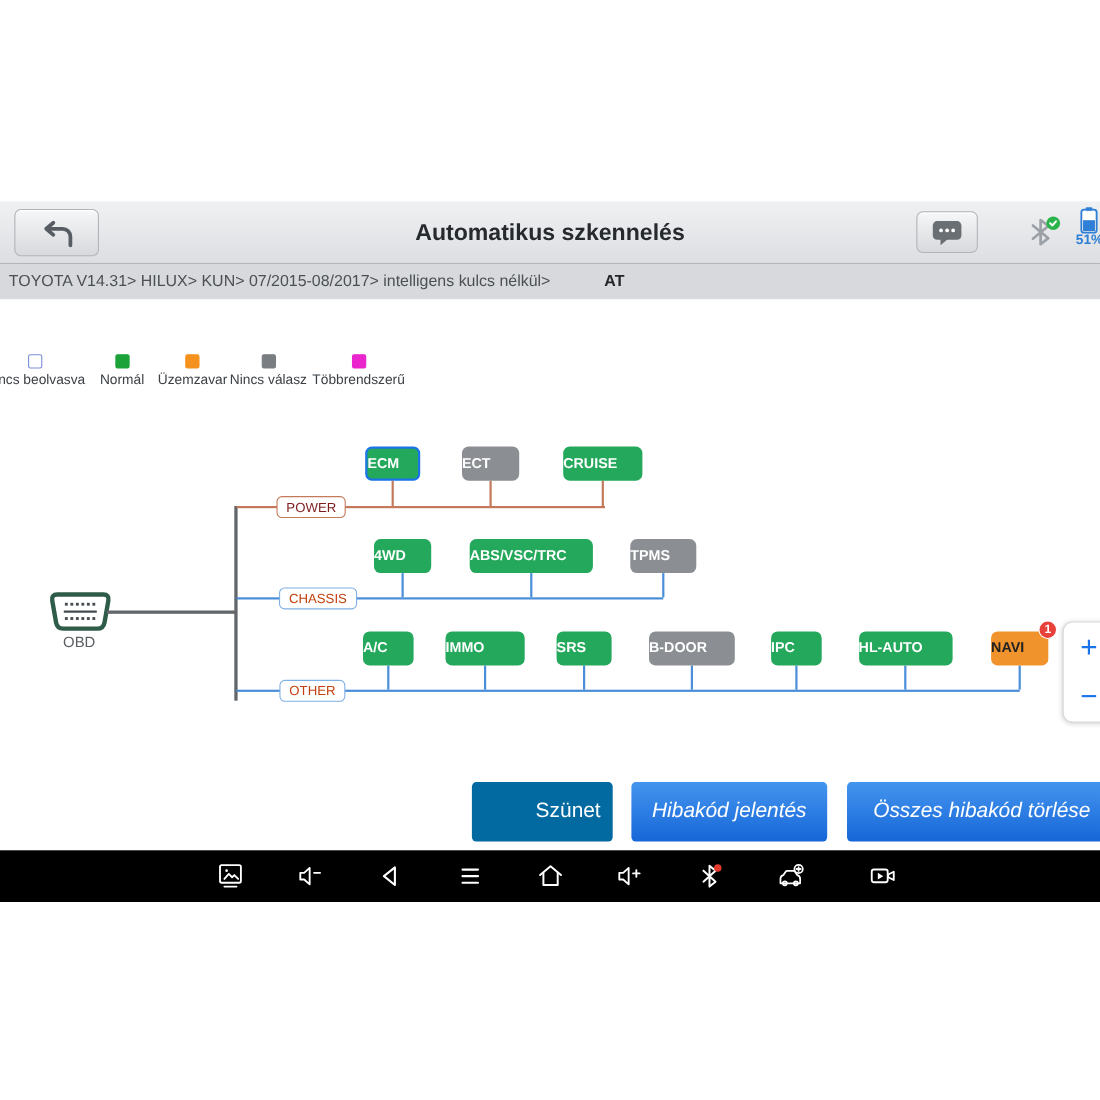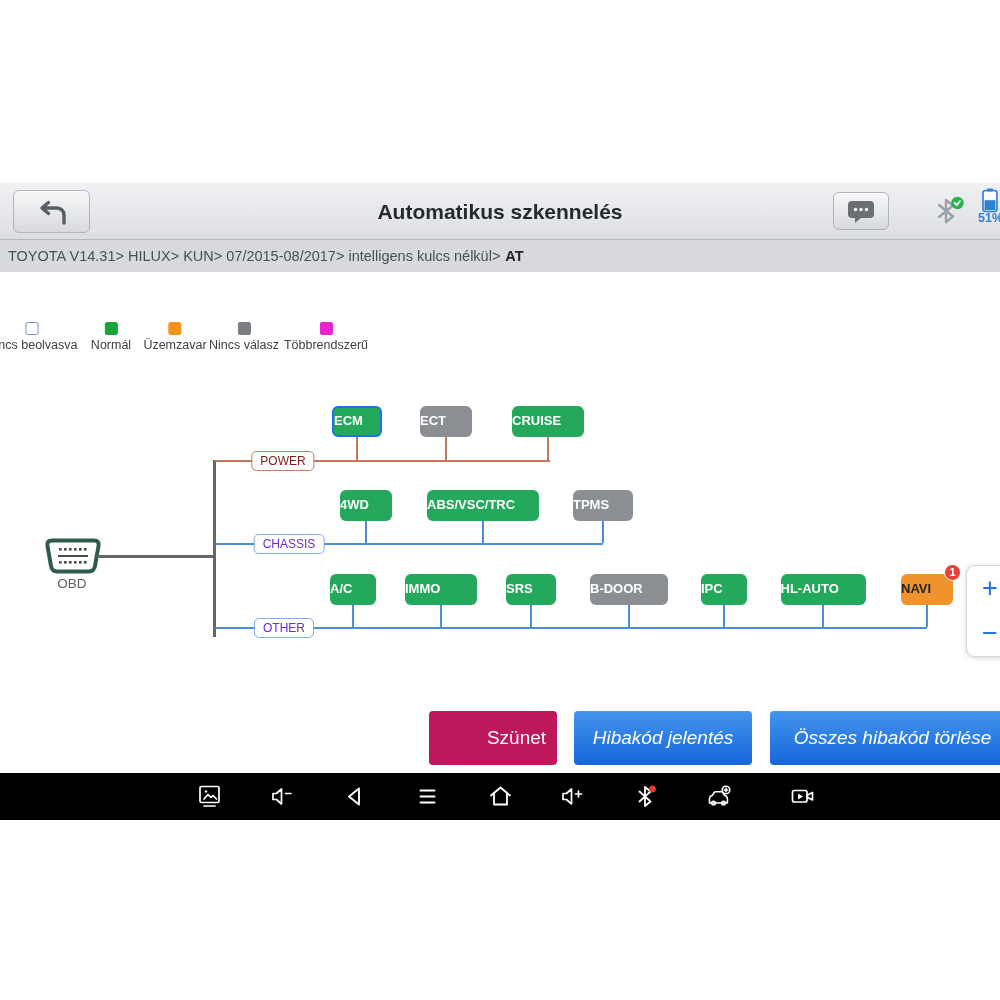--- a/index.html
+++ b/index.html
@@ -16,21 +16,21 @@
   .back-btn { left:13px; top:7px; width:77px; height:43px; }
   .msg-btn  { left:833px; top:9px; width:56px; height:38px; }
   .title { position:absolute; left:0; right:0; top:0; height:57px; display:flex;
     align-items:center; justify-content:center; font-size:21px; font-weight:700; color:#26292d; }
   .bt-status { position:absolute; left:933px; top:12px; }
   .battery { position:absolute; left:981px; top:5px; }
   .battery-text { position:absolute; left:978px; top:28px; font-size:12.5px; font-weight:700; color:#2f7fd6; white-space:nowrap; }
 
   
   .breadcrumb { position:absolute; left:0; top:240px; width:1000px; height:32px; background:#d7d9dc;
-    display:flex; align-items:center; padding-left:8px; font-size:14.5px; color:#4b5055; white-space:nowrap; }
+    display:flex; align-items:center; padding-left:8px; font-size:14.5px; color:#4b5055; white-space:nowrap;gap:44px; }
   .breadcrumb .current { color:#222427; font-weight:700; margin-left:5px; }
 
   
   .tabrow { position:absolute; left:0; top:272px; width:1000px; height:48px; background:#c5ccd5; }
   .tabgroup { position:absolute; left:0; top:0; height:48px; display:flex;
     border:2px solid #1a73e8; border-left:none; border-radius:0 10px 10px 0; overflow:hidden; background:#fff; }
   .tab { width:112px; height:100%; display:flex; align-items:center; justify-content:center;
     font-size:18px; font-weight:700; cursor:pointer; }
   .tab.active { background:#1270e3; color:#ffffff; }
   .tab.inactive { background:#ffffff; color:#1a73e8; }
@@ -50,21 +50,21 @@
   
   .canvas { position:absolute; left:0; top:358px; width:1000px; height:415px; background:#ffffff; }
   .busline { position:absolute; height:2px; }
   .busline.power { background:#c47a5a; }
   .busline.blue  { background:#4a8ed9; }
   .trunk { position:absolute; left:213px; top:102px; width:3px; height:177px; background:#63676a; }
   .obd-hline { position:absolute; left:97px; top:197px; width:118px; height:3px; background:#63676a; }
   .bus-label { position:absolute; transform:translate(-50%,-50%); background:#ffffff;
     border:1.5px solid; border-radius:5px; font-size:12px; padding:2px 8px; white-space:nowrap; }
   .bus-label.power { color:#7f1d1d; border-color:#c47a5a; }
-  .bus-label.blue  { color:#6d28d9; border-color:#7fb0e4; }
+  .bus-label.blue  { color:#c2410c; border-color:#7fb0e4; }
   .node { position:absolute; height:31px; line-height:29px; text-align:left; border-radius:6px;
     font-size:13px; font-weight:700; color:#ffffff; cursor:pointer; }
   .node.normal { background:#24a85c; }
   .node.no_response { background:#8b8f93; }
   .node.fault { background:#f0932c; color:#222; }
   .node.selected { border:2.5px solid #1a73e8; line-height:26px; }
   .drop { position:absolute; width:2px; }
   .node-badge { position:absolute; width:17px; height:17px; border-radius:50%; background:#e8403a;
     border:1.5px solid #ffffff; color:#fff; font-size:11px; font-weight:700; text-align:center; line-height:14px; }
   .obd-icon { position:absolute; left:44px; top:178px; }
@@ -73,21 +73,21 @@
   .zoom-panel { position:absolute; left:966px; top:207px; width:48px; height:92px; background:#fff;
     border:1px solid #d5d8db; border-radius:9px; box-shadow:0 1px 5px rgba(0,0,0,.18);
     display:flex; flex-direction:column; }
   .zoom-btn { flex:1; display:flex; align-items:center; justify-content:center;
     color:#1a73e8; font-size:27px; font-weight:300; cursor:pointer; }
 
   
   .action-btn { position:absolute; top:353px; height:54px; border:none; border-radius:4px;
     font-family:"Liberation Sans", sans-serif; font-size:19px; color:#ffffff;
     display:flex; align-items:center; justify-content:center; cursor:pointer; }
-  .action-btn.gray { background:#be185d;padding-left:47px; }
+  .action-btn.gray { background:#0369a1;padding-left:47px; }
   .action-btn.blue { background:linear-gradient(#4395ee,#1766d9);font-style:italic; }
 
   
   .navbar { position:absolute; left:0; top:773px; width:1000px; height:47px; background:#000000; }
   .nav-icon { position:absolute; top:10px; width:27px; height:27px; cursor:pointer; }
 </style>
 </head>
 <body>
 
 <div id="page">

